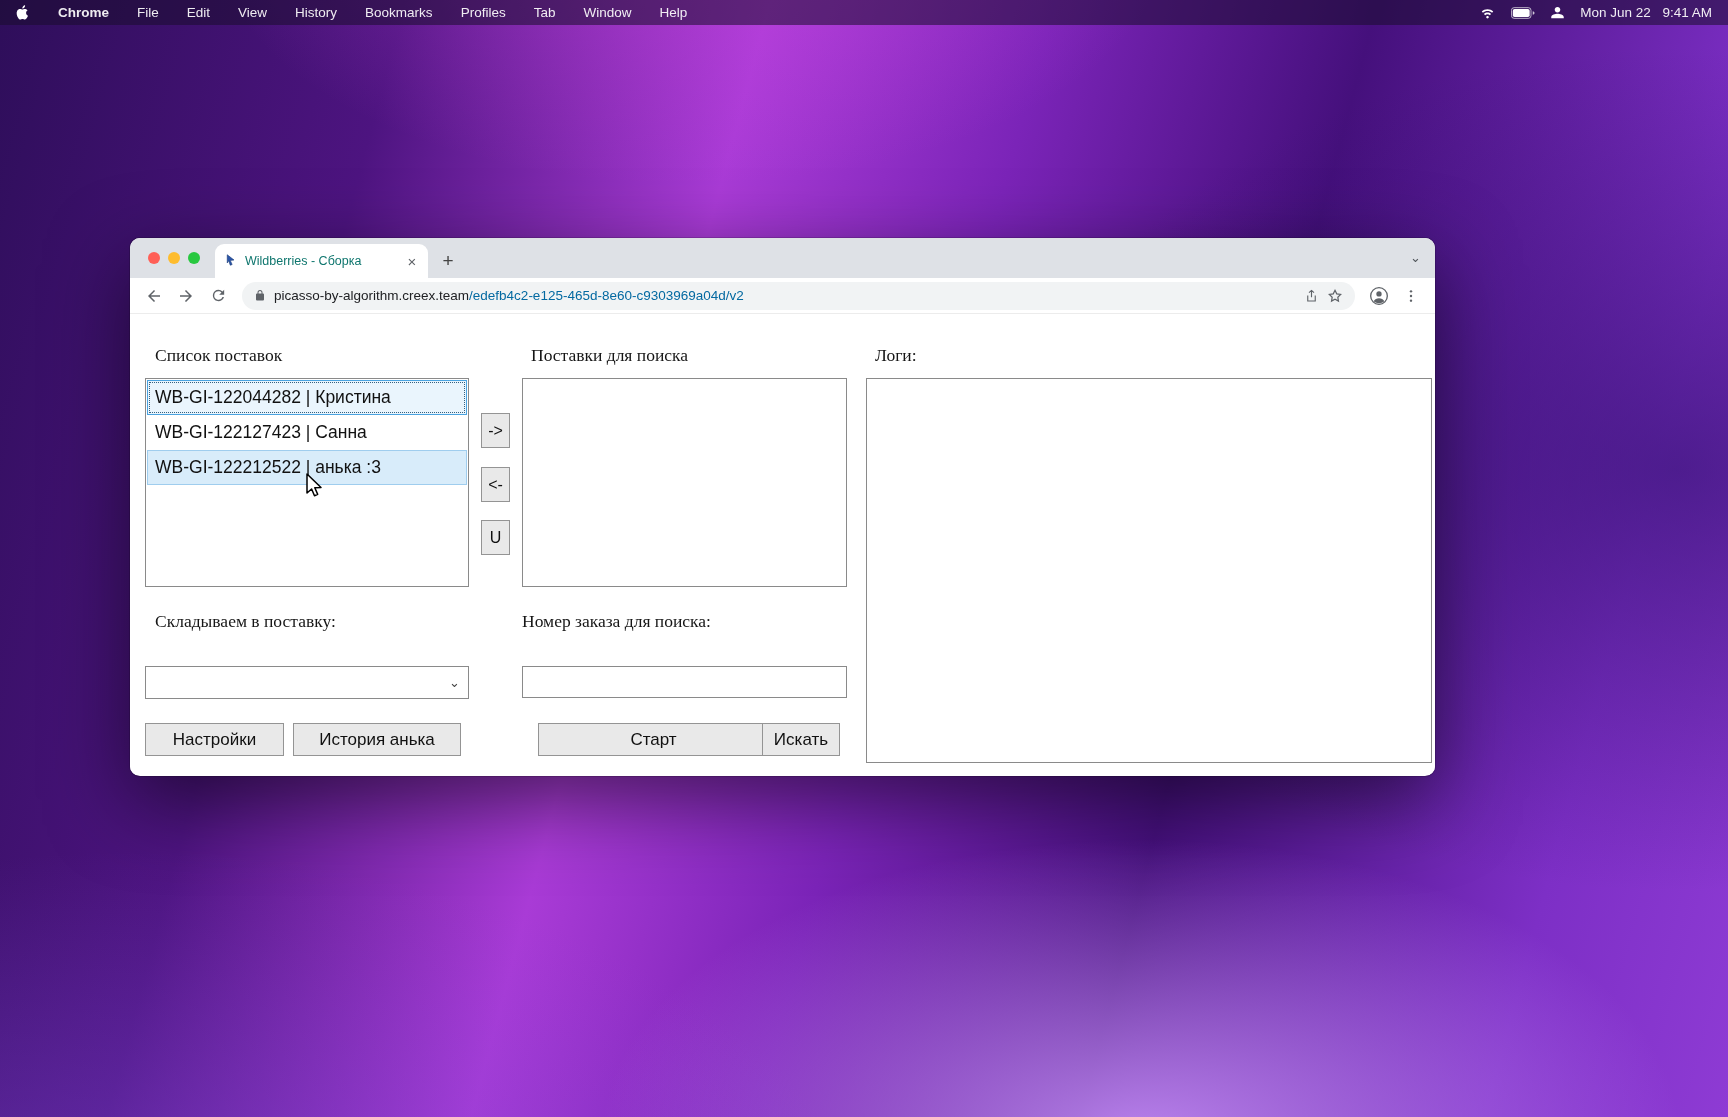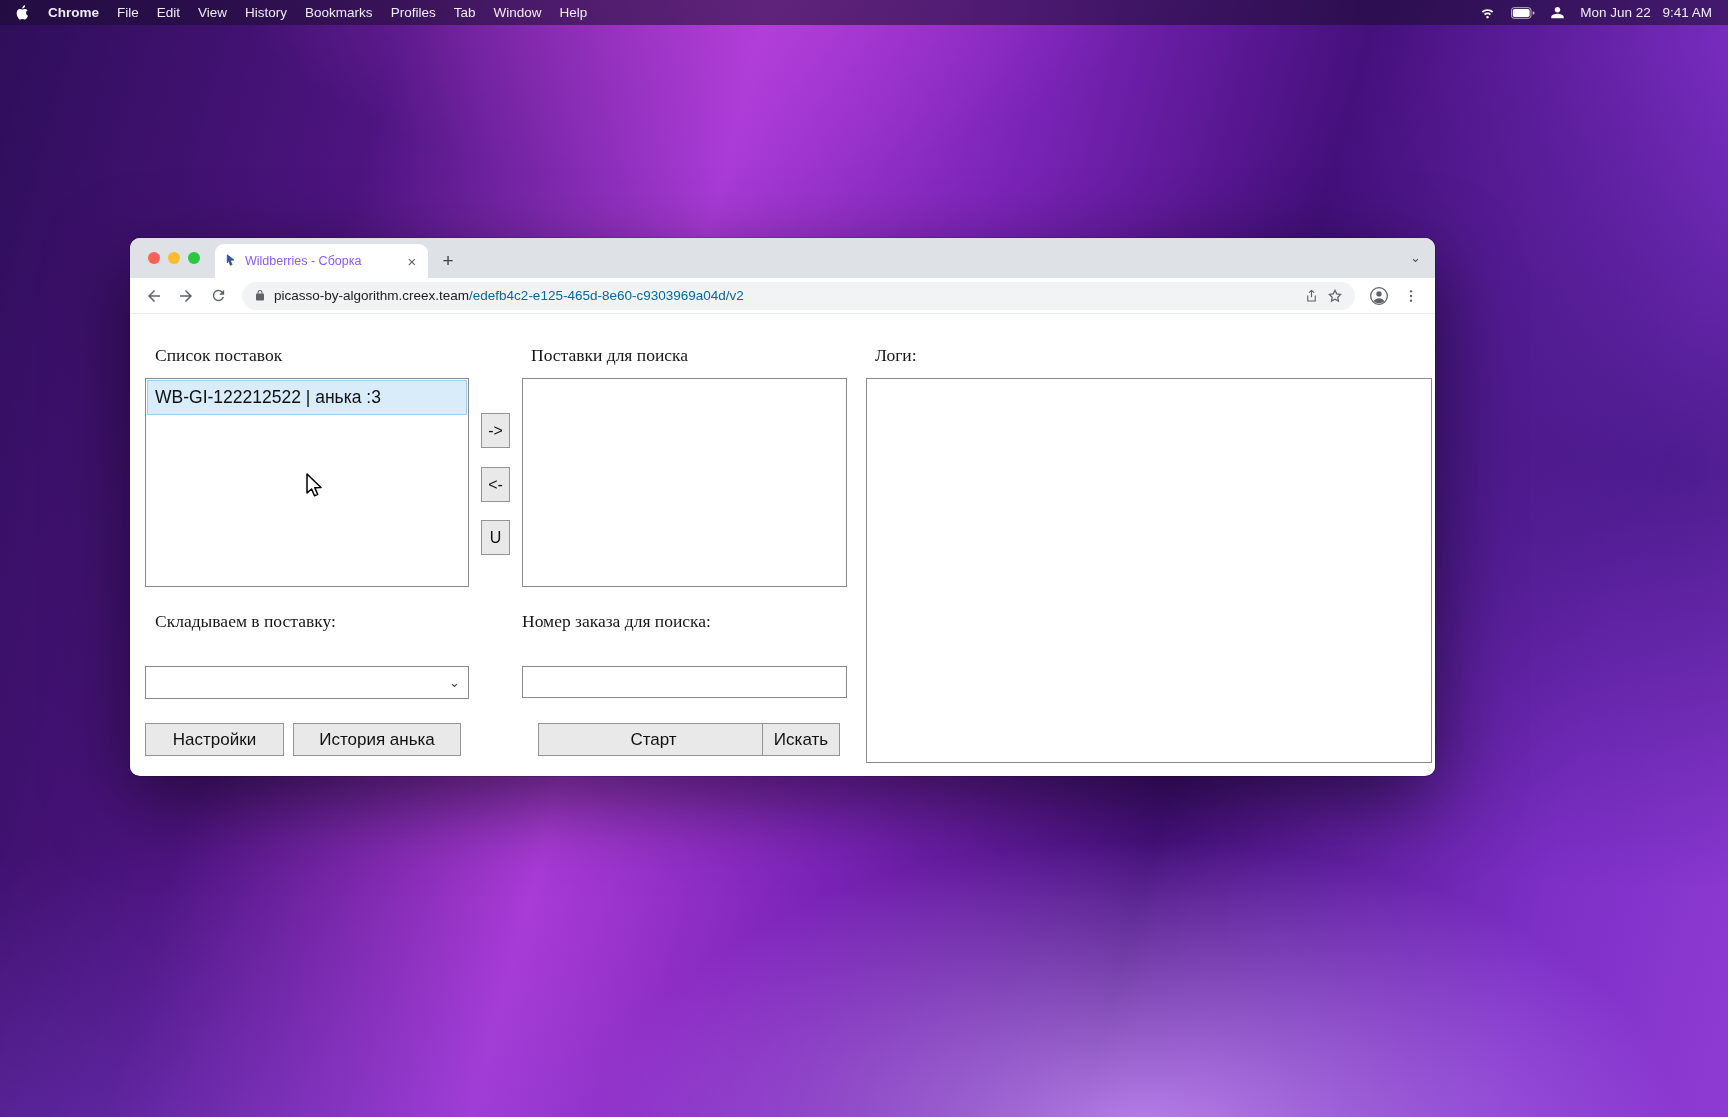--- a/index.html
+++ b/index.html
@@ -15,21 +15,21 @@
       linear-gradient(105deg, #2e0e5a 0%, #4d1480 20%, #a93bd6 38%, #7b24b8 52%, #45107c 68%, #7d2fc6 88%, #8e3bd4 100%);
   }
 
   
   .menubar {
     position:absolute; top:0; left:0; right:0; height:25px;
     background:rgba(25,12,45,.55);
     display:flex; align-items:center; padding:0 16px;
     color:rgba(255,255,255,.92); font-size:13.5px;
   }
-  .menubar .left { display:flex; align-items:center; gap:18px; }
+  .menubar .left { display:flex; align-items:center; gap:28px; }
   .menubar .apple { display:flex; align-items:center; }
   .menubar .menu-item { cursor:default; }
   .menubar .app-name { font-weight:700; }
   .menubar .right { margin-left:auto; display:flex; align-items:center; gap:15px;justify-content:space-between; }
   .menubar svg { display:block; }
 
   
   .window {
     position:absolute; left:130px; top:238px; width:1305px; height:538px;
     border-radius:10px; background:#fff;
@@ -42,21 +42,21 @@
   .traffic { position:absolute; left:18px; top:14px; display:flex; gap:8px; }
   .traffic span { width:12px; height:12px; border-radius:50%; display:block; }
   .t-close { background:#ff5f57; }
   .t-min   { background:#febc2e; }
   .t-zoom  { background:#28c840; }
   .tab {
     margin-left:85px; width:213px; height:34px; background:#fff;
     border-radius:9px 9px 0 0; display:flex; align-items:center;
     padding:0 8px 0 10px; gap:8px;
   }
-  .tab .title { flex:1; font-size:12.5px; color:#8b5cf6; white-space:nowrap; overflow:hidden; }
+  .tab .title { flex:1; font-size:12.5px; color:#0f766e; white-space:nowrap; overflow:hidden; }
   .tab .close { color:#5f6368; font-size:15px; line-height:1; width:16px; height:16px; display:flex; align-items:center; justify-content:center; border-radius:50%; }
   .newtab { width:28px; height:28px; margin:0 0 3px 6px; display:flex; align-items:center; justify-content:center; color:#444; font-size:19px; }
   .strip-chevron { position:absolute; right:14px; top:12px; color:#50555a; font-size:13px; }
 
   .toolbar {
     height:36px; background:#fff; display:flex; align-items:center;
     padding:0 10px; gap:4px; border-bottom:1px solid #ececec;
   }
   .nav-icon { width:28px; height:28px; display:flex; align-items:center; justify-content:center; border-radius:50%; }
   .nav-icon svg { display:block; }
@@ -224,20 +224,22 @@
     </span>
   </div>
 
   <div class="content">
 
     <div class="h-label" style="left:25px; top:31px;">Список поставок</div>
     <div class="h-label" style="left:401px; top:31px;">Поставки для поиска</div>
     <div class="h-label" style="left:745px; top:31px;">Логи:</div>
 
     <div class="box listbox" style="left:15px; top:64px; width:324px; height:209px;">
+      <div class="list-item selected">WB-GI-122044282 | Кристина</div>
+      <div class="list-item">WB-GI-122127423 | Санна</div>
       <div class="list-item hover">WB-GI-122212522 | анька :3</div>
     </div>
 
     <button class="btn xfer" style="left:351px; top:99px;">-&gt;</button>
     <button class="btn xfer" style="left:351px; top:153px;">&lt;-</button>
     <button class="btn xfer" style="left:351px; top:206px;">U</button>
 
     <div class="box" style="left:392px; top:64px; width:325px; height:209px;"></div>
 
     <div class="box" style="left:736px; top:64px; width:566px; height:385px;"></div>

